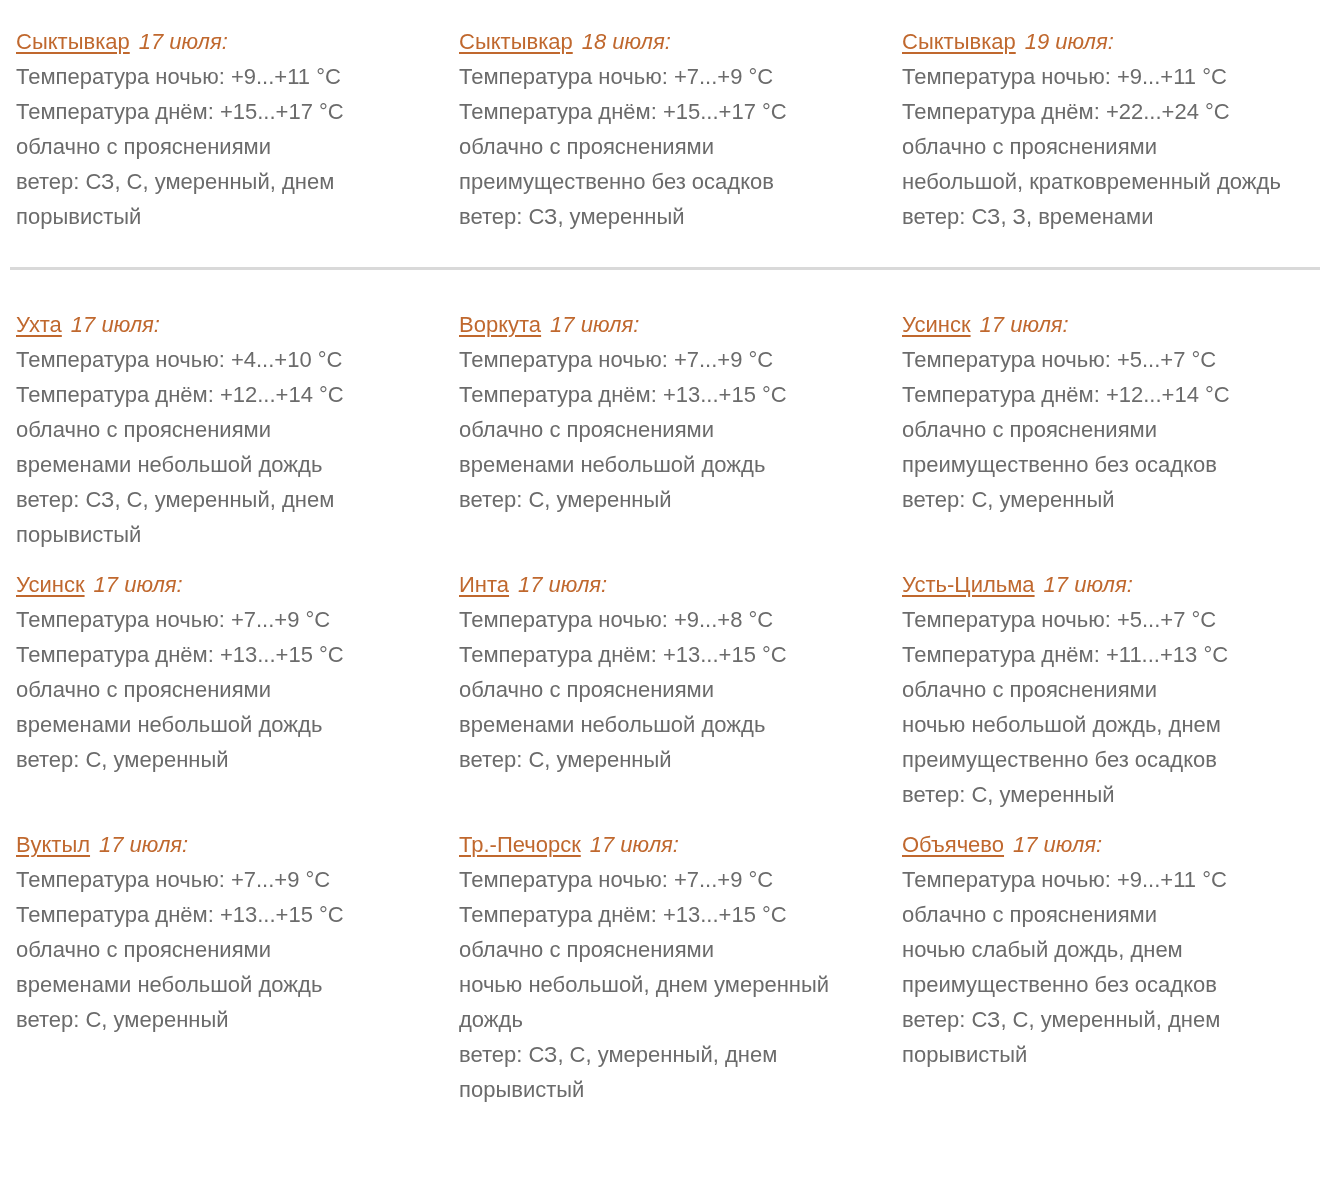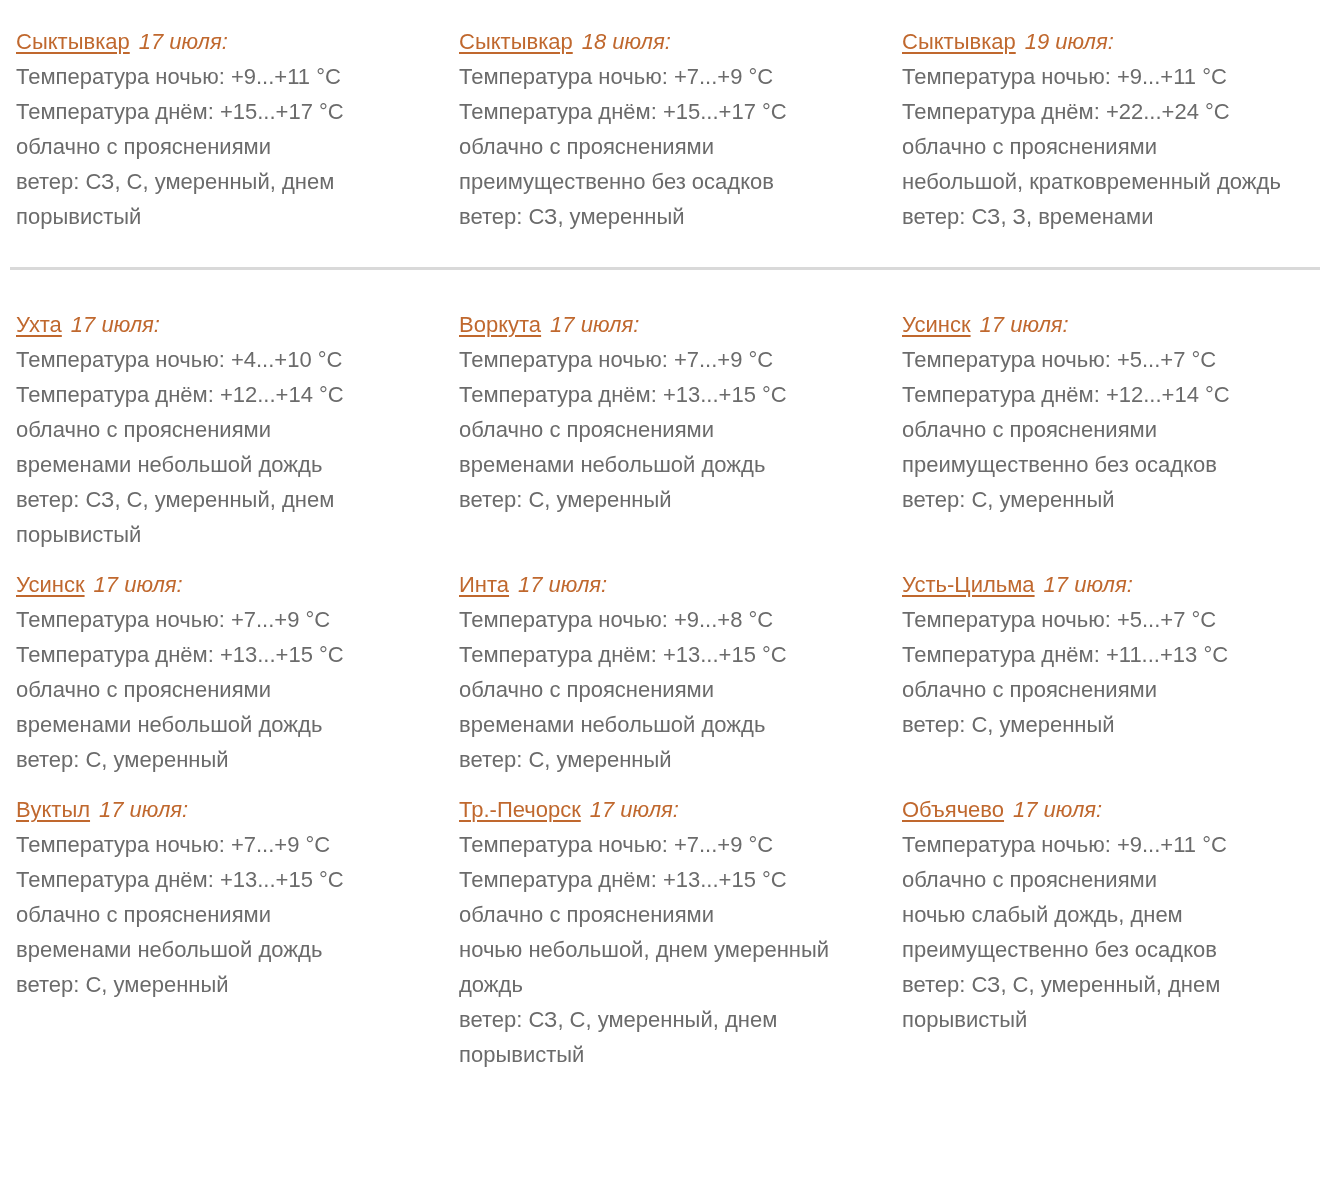--- a/index.html
+++ b/index.html
@@ -157,20 +157,21 @@
         </div>
     </div>
     <div class="card">
       <div class="card-header">
         <a class="city-link" href="#">Усть-Цильма</a><span class="fdate">17 июля:</span>
       </div>
       <div class="card-lines">
           <div class="fline">Температура ночью: +5...+7 °C</div>
           <div class="fline">Температура днём: +11...+13 °C</div>
           <div class="fline">облачно с прояснениями</div>
+          <div class="fline">ночью небольшой дождь, днем преимущественно без осадков</div>
           <div class="fline">ветер: С, умеренный</div>
         </div>
     </div>
   </div>
 
   <div class="frow">
     <div class="card">
       <div class="card-header">
         <a class="city-link" href="#">Вуктыл</a><span class="fdate">17 июля:</span>
       </div>

